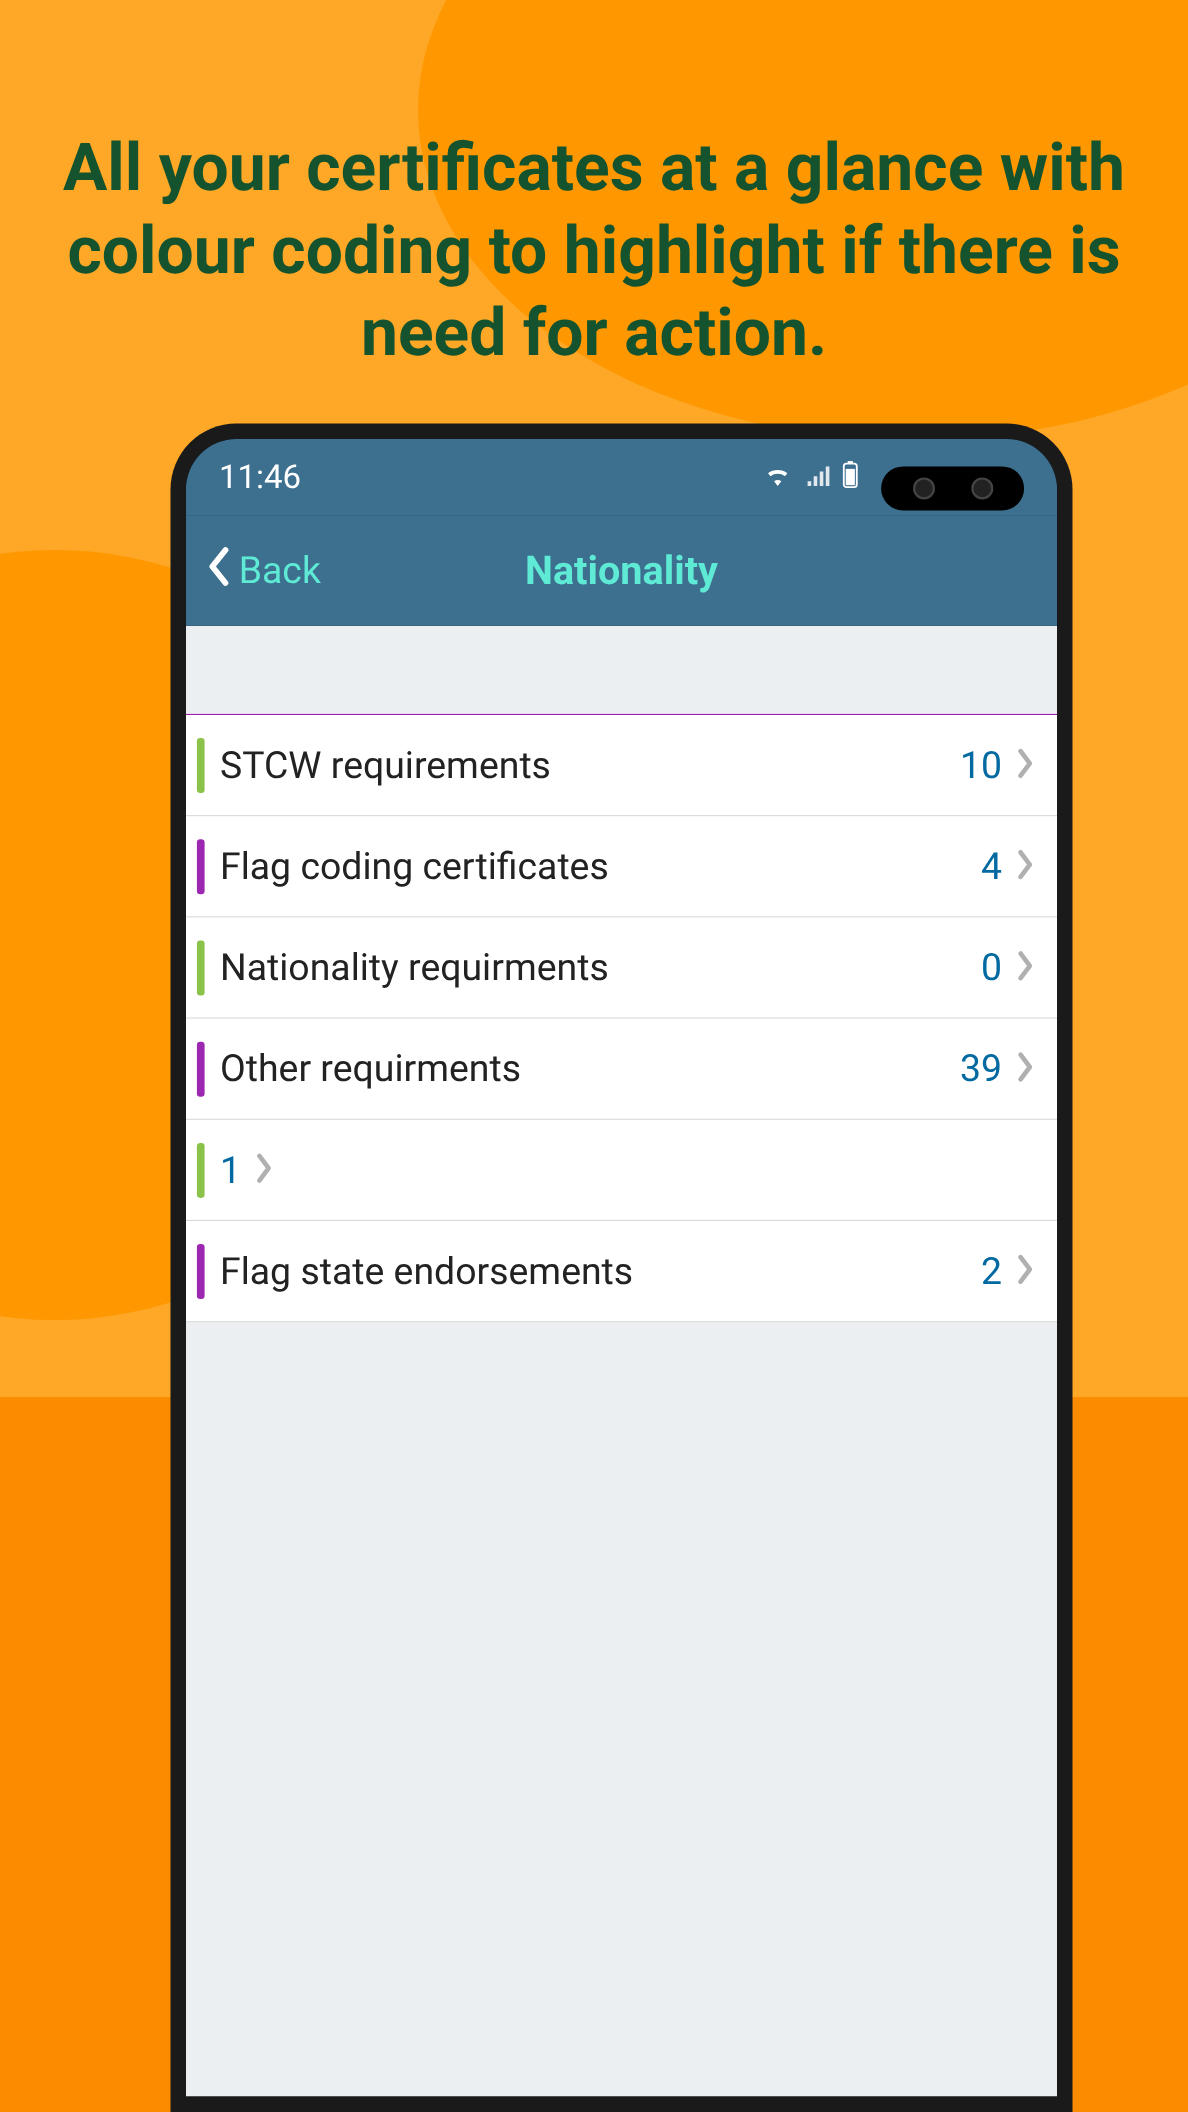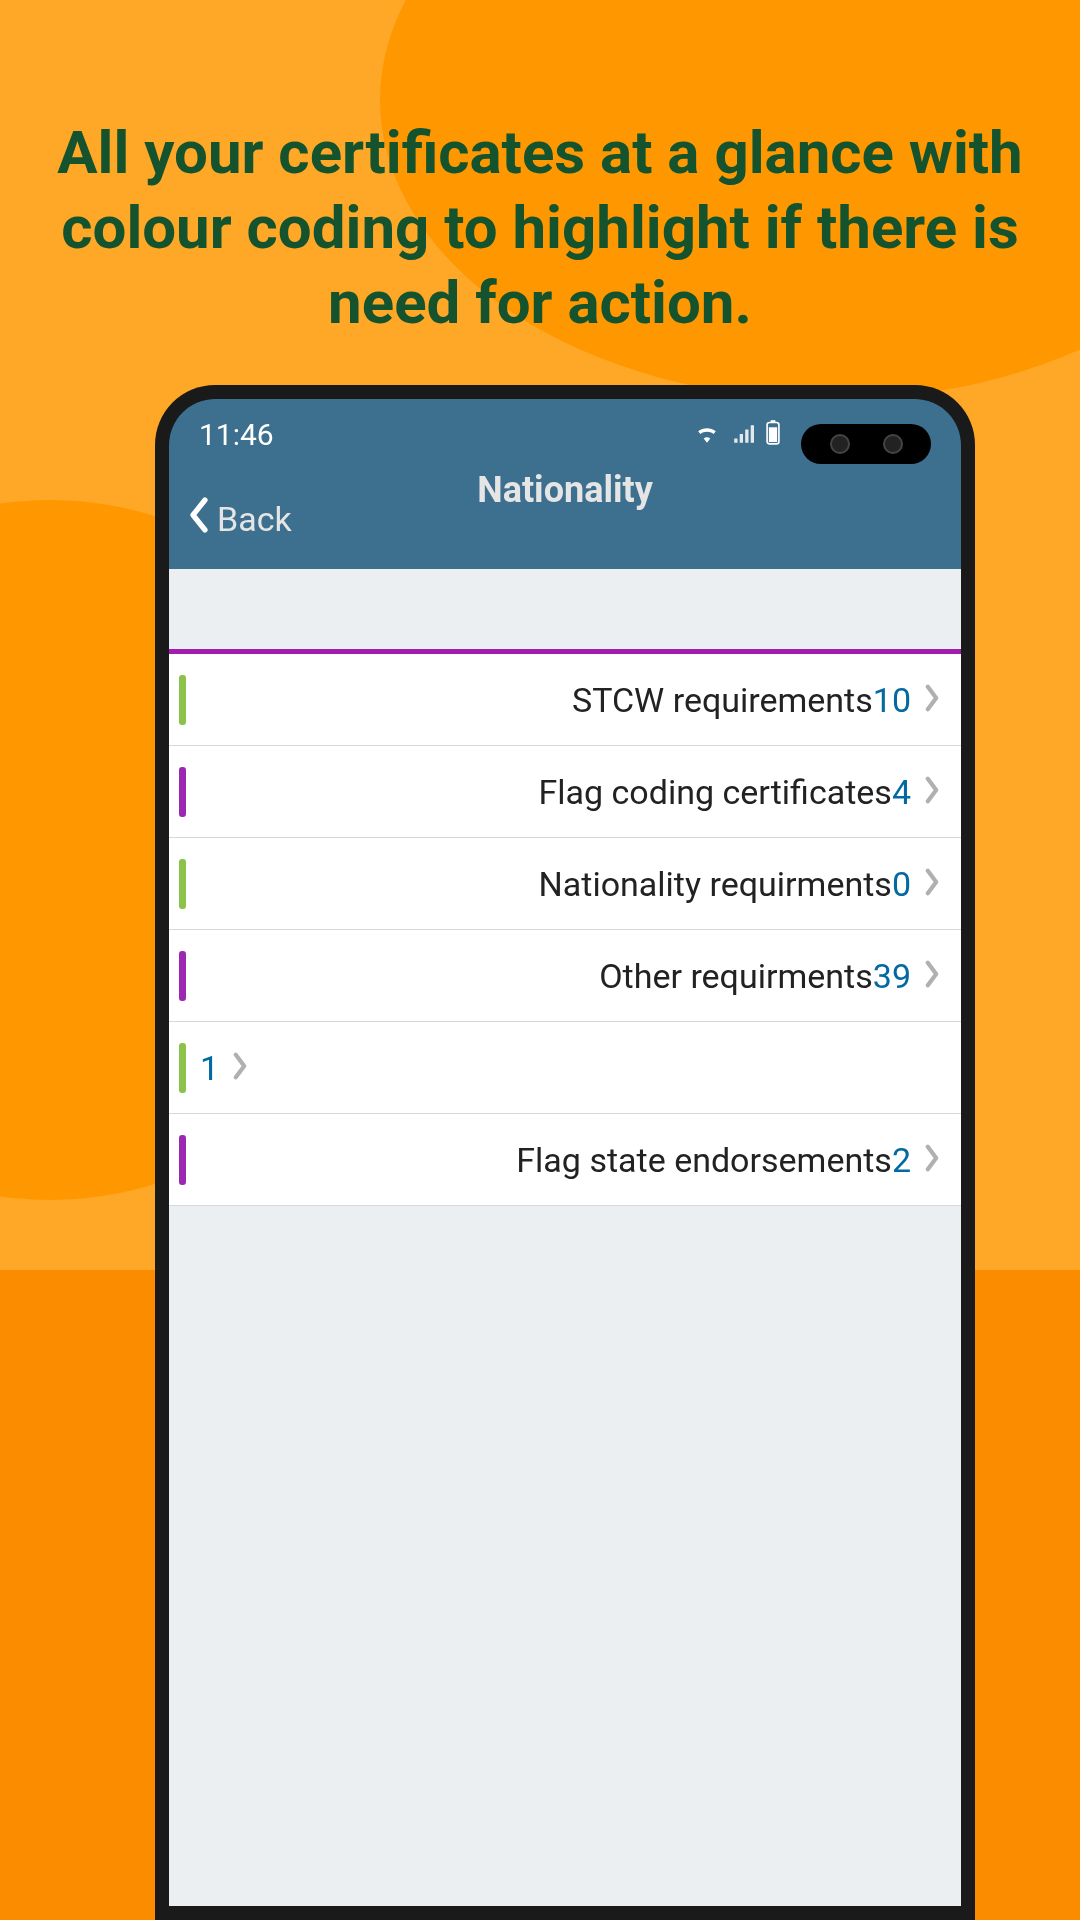--- a/index.html
+++ b/index.html
@@ -103,22 +103,23 @@
     color: #fff;
     font-size: 30px;
   }
   .status-time { font-weight: 400; }
   .status-icons { display: flex; gap: 10px; align-items: center; padding-right: 150px; }
   
   .nav-bar {
     height: 100px;
     background: #3d6f8f;
     display: flex;
+    align-items: center;
     position: relative;
-    color: #e5e5e5;
+    color: #5eead4;
   }
   .back-btn {
     display: flex;
     align-items: center;
     gap: 6px;
     padding-left: 18px;
     font-size: 34px;
     font-weight: 400;
   }
   .nav-title {
@@ -129,21 +130,21 @@
     font-weight: 700;
   }
   
   .content {
     background: #eceff1;
     height: calc(100% - 170px);
   }
   
   .spacer-top { height: 80px; }
   
-  .list { background: #fff; border-top: 5px solid #a21caf; text-align: right; }
+  .list { background: #fff; border-top: 1px solid #a21caf; }
   
   .row {
     height: 92px;
     display: flex;
     align-items: center;
     border-bottom: 1px solid #d6d9db;
     padding-right: 20px;
     position: relative;
   }
   .stripe {

